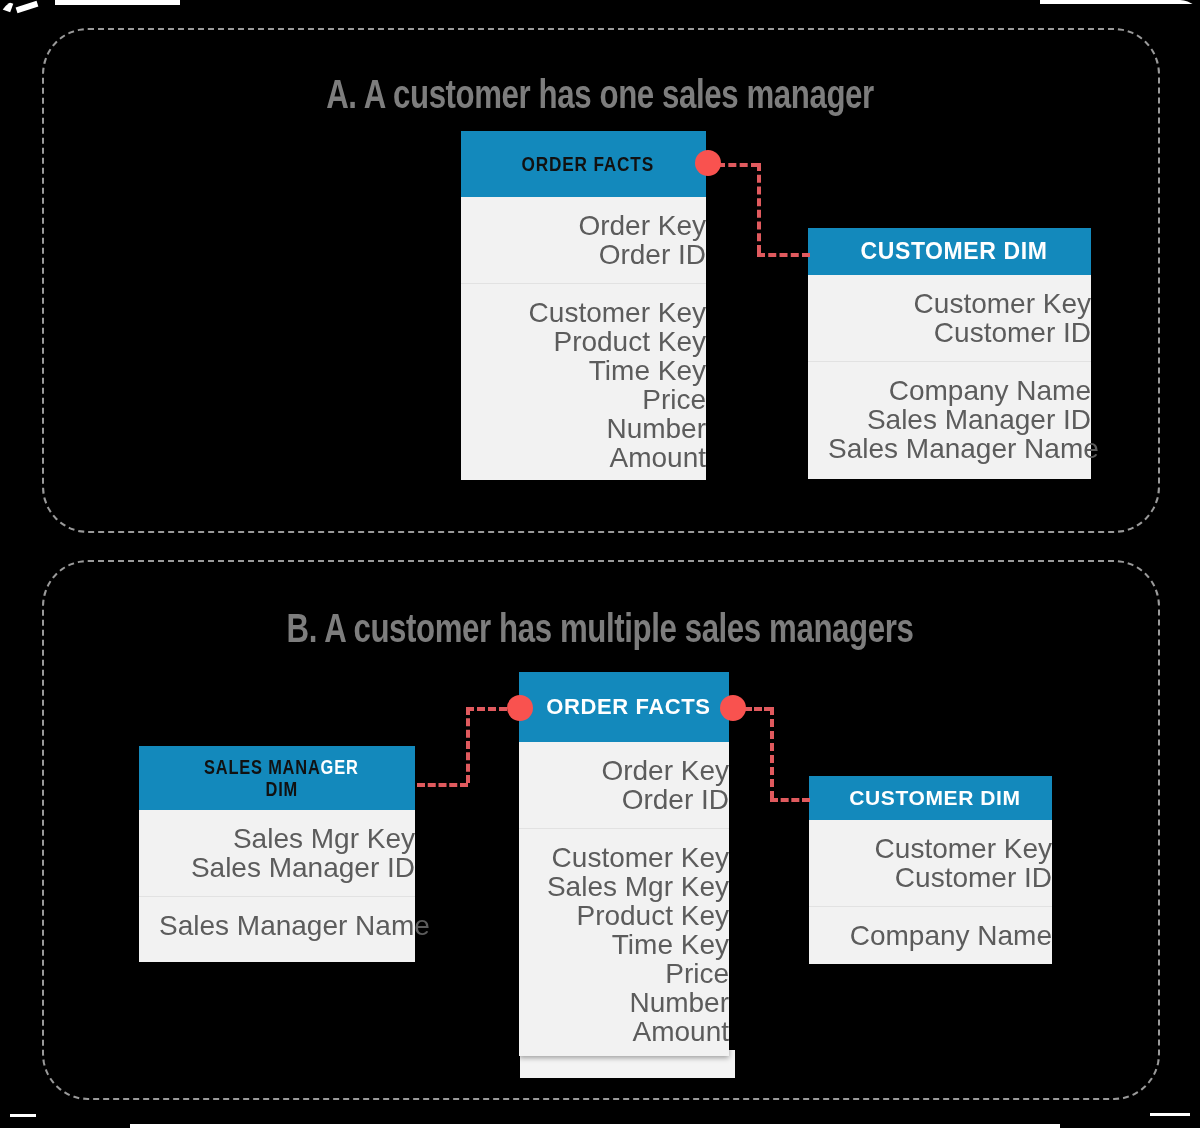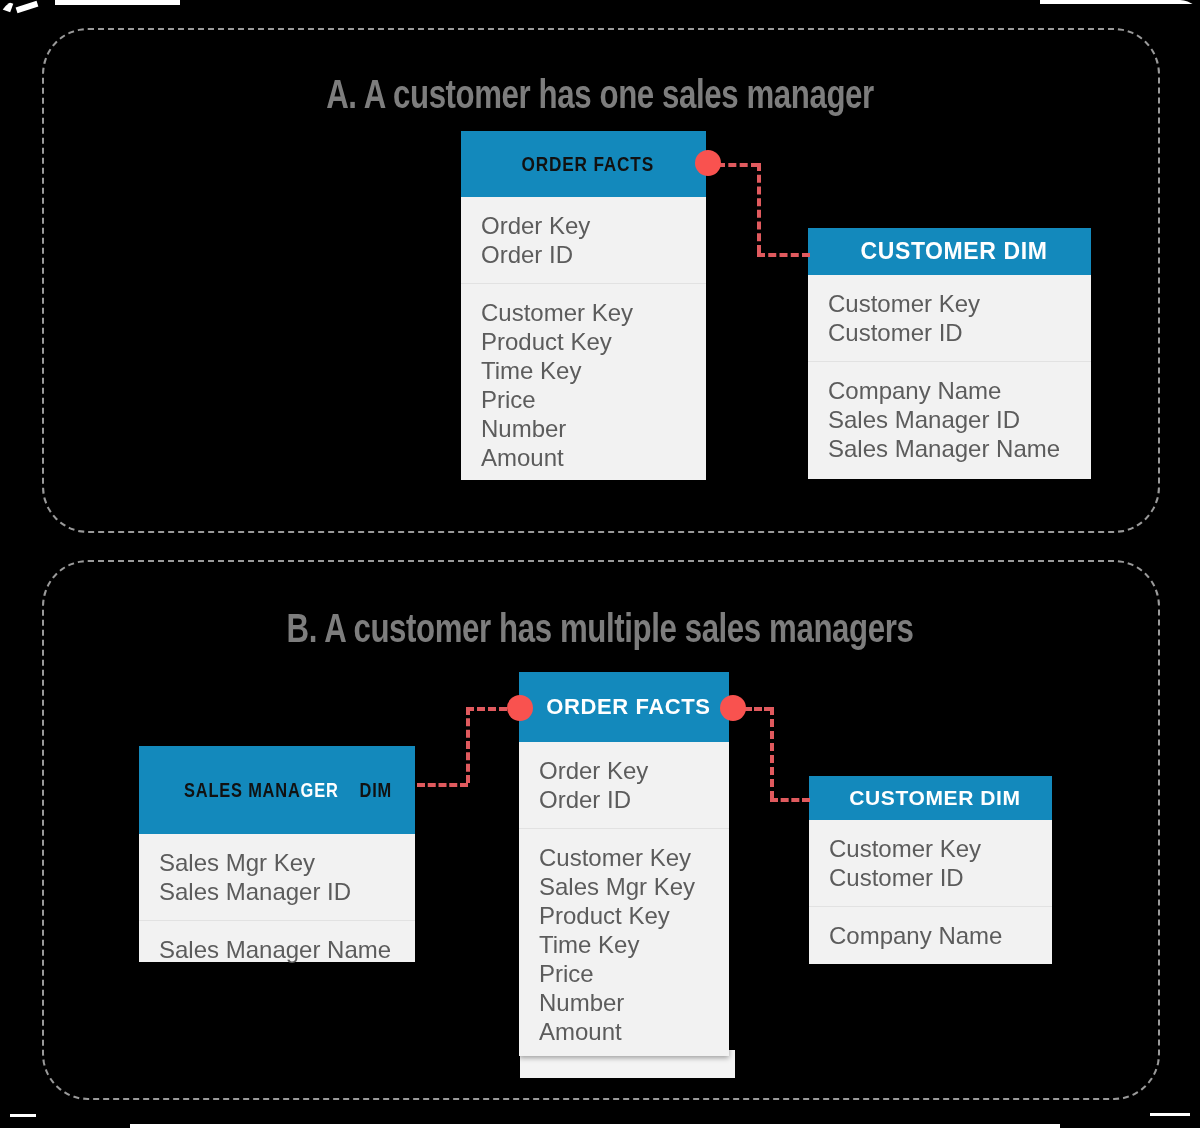--- a/index.html
+++ b/index.html
@@ -78,23 +78,24 @@
     box-sizing: border-box;
   }
   .field-group {
     padding: 14px 0 14px 20px;
   }
   .field-group + .field-group {
     border-top: 1px solid #e2e2e2;
   }
   .field {
     color: #5c5c5c;
-    font-size: 24px;
+    font-size: 28px;
     line-height: 29px;
     white-space: nowrap;
+    text-align: right;
   }
 
   
   .dot {
     position: absolute;
     background: #f9524f;
     border-radius: 50%;
     width: 26px;
     height: 26px;
   }
@@ -167,21 +168,21 @@
   <div class="link-h" style="left:717px; top:163px; width:42px;"></div>
   <div class="link-v" style="left:757px; top:163px; height:90px;"></div>
   <div class="link-h" style="left:757px; top:253px; width:53px;"></div>
   <div class="dot" style="left:695px; top:150px;"></div>
 
   <div class="panel" style="left:42px; top:560px; width:1118px; height:540px;"></div>
 
   <div class="panel-title" style="left:0; top:606px;">B. A customer has multiple sales managers</div>
 
   <div class="table" style="left:139px; top:746px; width:276px; height:216px;">
-    <div class="table-header hdr-split" style="height:88px; font-size:20px; letter-spacing:1px; flex-direction:row;">
+    <div class="table-header hdr-split" style="height:64px; font-size:20px; letter-spacing:1px; flex-direction:column;">
       <div class="hdr-condensed">
         <span class="seg-a">SALES MANA</span><span class="seg-b">GER</span>
       </div>
       <div class="hdr-condensed hdr-black">DIM</div>
     </div>
     <div class="table-body">
       <div class="field-group">
         <div class="field">Sales Mgr Key</div>
         <div class="field">Sales Manager ID</div>
       </div>

